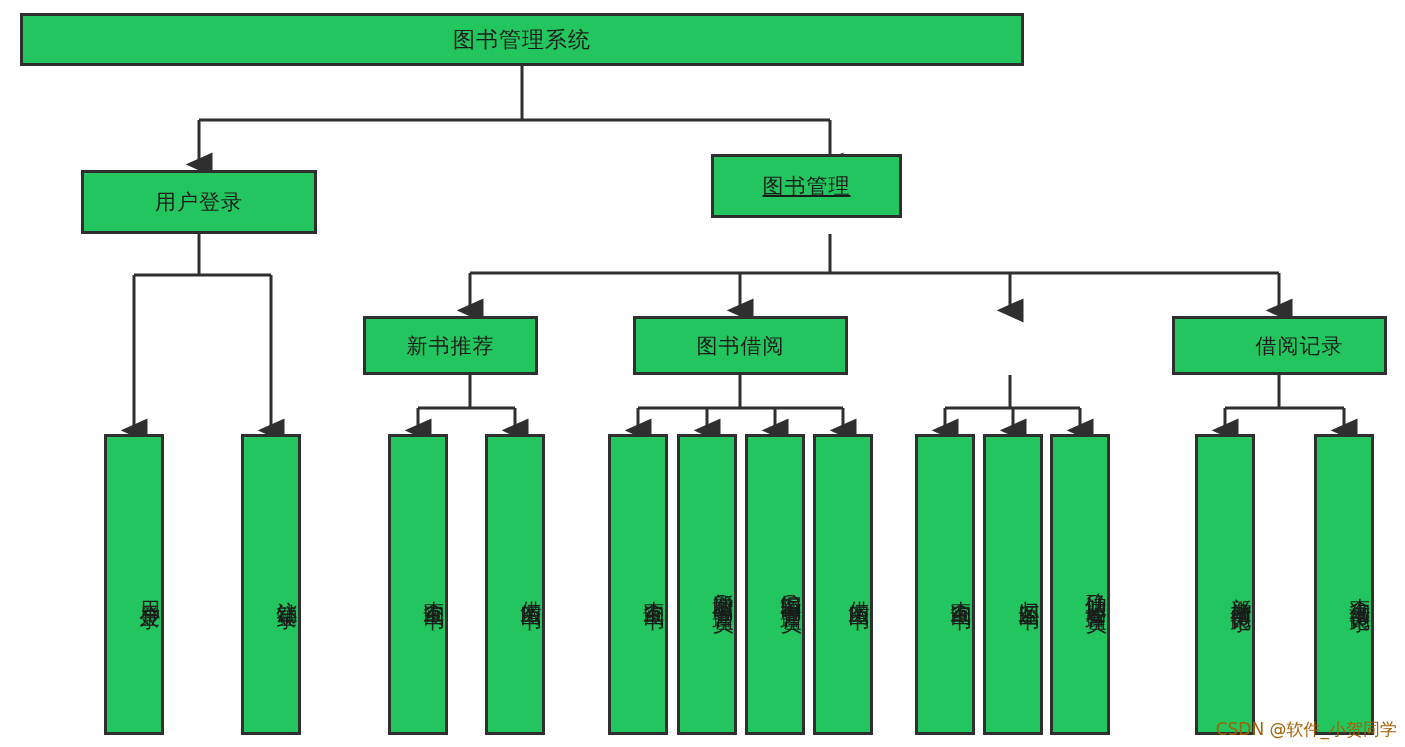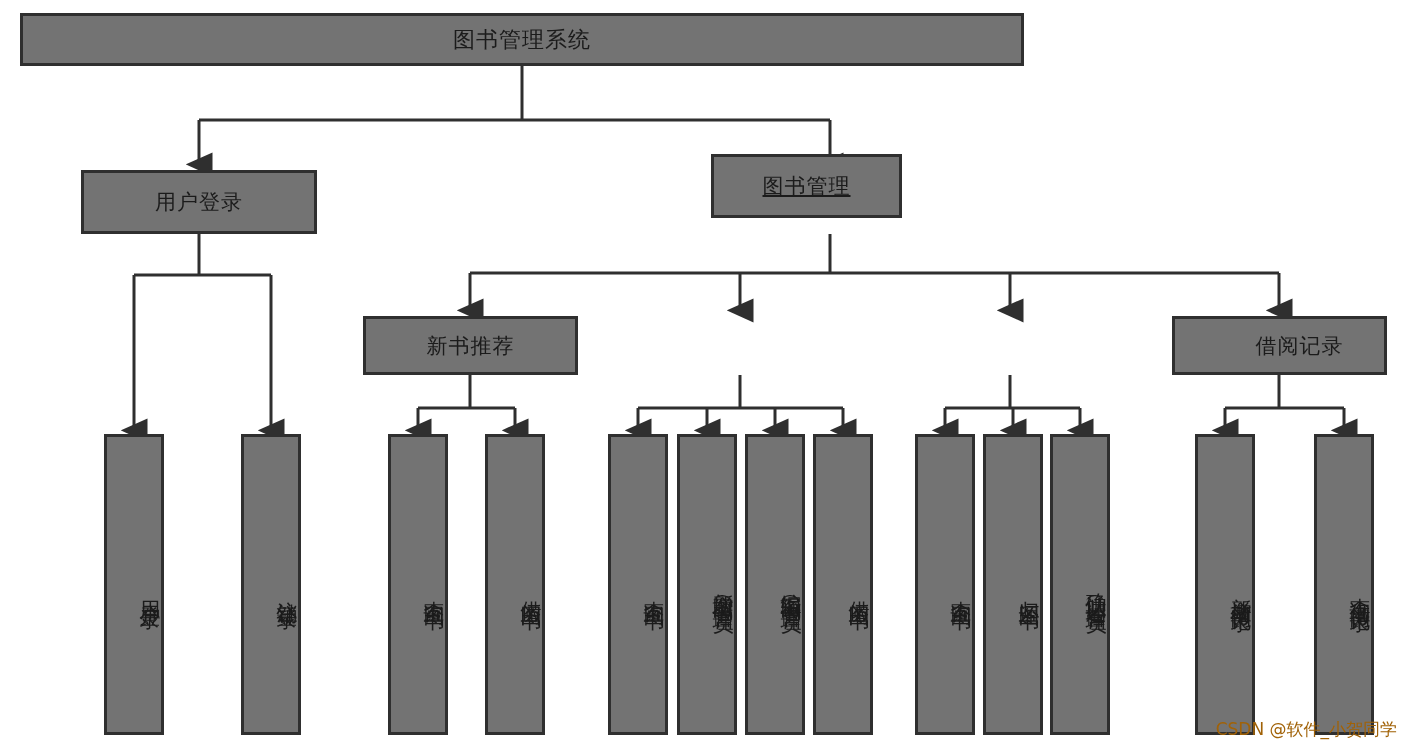--- a/index.html
+++ b/index.html
@@ -18,21 +18,21 @@
     position: absolute;
     left: 0;
     top: 0;
     width: 1405px;
     height: 747px;
   }
   .node {
     position: absolute;
     box-sizing: border-box;
     border: 3px solid #2f2f2f;
-    background: #737373;
+    background: #22c55e;
     display: flex;
     align-items: center;
     justify-content: center;
     color: #1b1b1b;
     text-align: center;
     z-index: 3;
   }
   .node.horiz {
     font-size: 21px;
     letter-spacing: 1px;
@@ -136,22 +136,25 @@
     <span>图书管理系统</span>
   </div>
 
   <div class="node horiz" style="left:81px; top:170px; width:236px; height:64px;">
     <span>用户登录</span>
   </div>
   <div class="node horiz" style="left:711px; top:154px; width:191px; height:64px;text-decoration:underline;">
     <span>图书管理</span>
   </div>
 
-  <div class="node horiz" style="left:363px; top:316px; width:215px; height:59px;">
+  <div class="node horiz" style="left:363px; top:316px; width:175px; height:59px;">
     <span>新书推荐</span>
+  </div>
+  <div class="node horiz" style="left:633px; top:316px; width:215px; height:59px;">
+    <span>图书借阅</span>
   </div>
   <div class="node horiz" style="left:1172px; top:316px; width:215px; height:59px;padding-left:40px;">
     <span>借阅记录</span>
   </div>
 
   <div class="node vert" style="left:104px; top:434px; width:60px; height:301px;">
     <span>用户登录</span>
   </div>
   <div class="node vert" style="left:241px; top:434px; width:60px; height:301px;">
     <span>注销登录</span>

